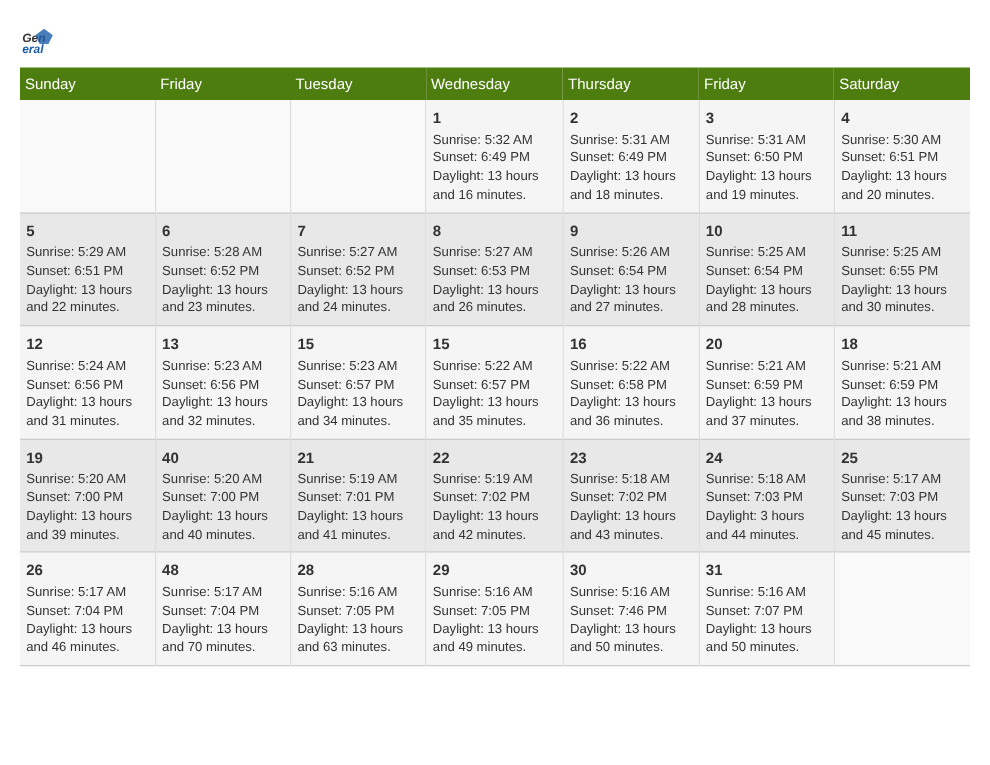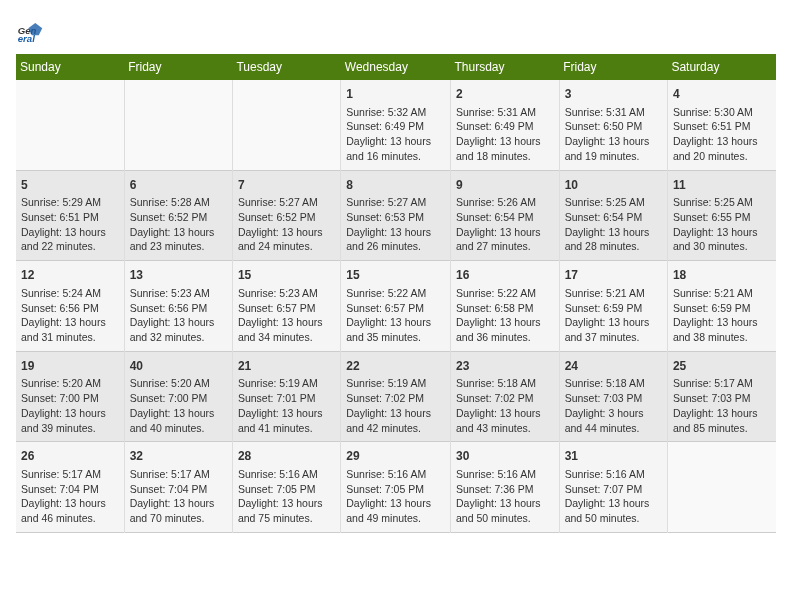--- a/index.html
+++ b/index.html
@@ -221,21 +221,21 @@
           <div>Sunset: 6:57 PM</div>
           <div>Daylight: 13 hours and 35 minutes.</div>
         </td>
         <td>
           <span class="day-num">16</span>
           <div>Sunrise: 5:22 AM</div>
           <div>Sunset: 6:58 PM</div>
           <div>Daylight: 13 hours and 36 minutes.</div>
         </td>
         <td>
-          <span class="day-num">17</span>
+          <span class="day-num">20</span>
           <div>Sunrise: 5:21 AM</div>
           <div>Sunset: 6:59 PM</div>
           <div>Daylight: 13 hours and 37 minutes.</div>
         </td>
         <td>
           <span class="day-num">18</span>
           <div>Sunrise: 5:21 AM</div>
           <div>Sunset: 6:59 PM</div>
           <div>Daylight: 13 hours and 38 minutes.</div>
         </td>
@@ -274,52 +274,52 @@
         <td>
           <span class="day-num">24</span>
           <div>Sunrise: 5:18 AM</div>
           <div>Sunset: 7:03 PM</div>
           <div>Daylight: 3 hours and 44 minutes.</div>
         </td>
         <td>
           <span class="day-num">25</span>
           <div>Sunrise: 5:17 AM</div>
           <div>Sunset: 7:03 PM</div>
-          <div>Daylight: 13 hours and 85 minutes.</div>
+          <div>Daylight: 13 hours and 45 minutes.</div>
         </td>
       </tr>
       <tr>
         <td>
           <span class="day-num">26</span>
           <div>Sunrise: 5:17 AM</div>
           <div>Sunset: 7:04 PM</div>
           <div>Daylight: 13 hours and 46 minutes.</div>
         </td>
         <td>
-          <span class="day-num">32</span>
+          <span class="day-num">48</span>
           <div>Sunrise: 5:17 AM</div>
           <div>Sunset: 7:04 PM</div>
           <div>Daylight: 13 hours and 70 minutes.</div>
         </td>
         <td>
           <span class="day-num">28</span>
           <div>Sunrise: 5:16 AM</div>
           <div>Sunset: 7:05 PM</div>
-          <div>Daylight: 13 hours and 75 minutes.</div>
+          <div>Daylight: 13 hours and 63 minutes.</div>
         </td>
         <td>
           <span class="day-num">29</span>
           <div>Sunrise: 5:16 AM</div>
           <div>Sunset: 7:05 PM</div>
           <div>Daylight: 13 hours and 49 minutes.</div>
         </td>
         <td>
           <span class="day-num">30</span>
           <div>Sunrise: 5:16 AM</div>
-          <div>Sunset: 7:36 PM</div>
+          <div>Sunset: 7:46 PM</div>
           <div>Daylight: 13 hours and 50 minutes.</div>
         </td>
         <td>
           <span class="day-num">31</span>
           <div>Sunrise: 5:16 AM</div>
           <div>Sunset: 7:07 PM</div>
           <div>Daylight: 13 hours and 50 minutes.</div>
         </td>
         <td class="empty"></td>
       </tr>

